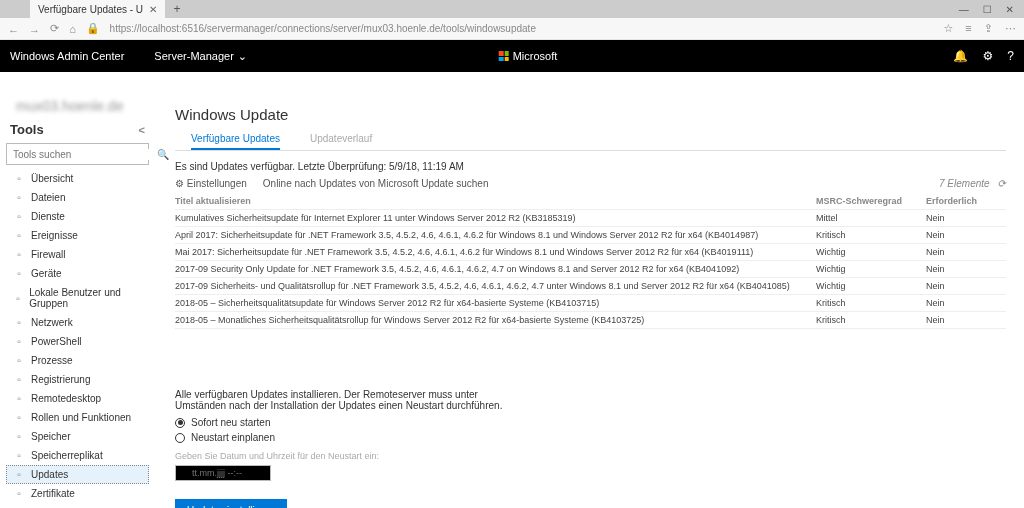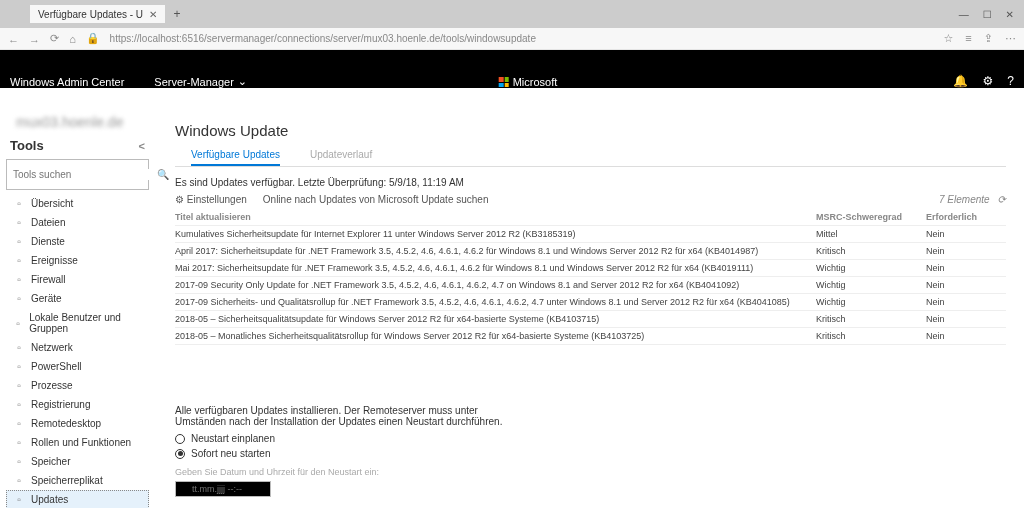--- a/index.html
+++ b/index.html
@@ -1,44 +1,44 @@
 <!DOCTYPE html>
 <html><head>
 <meta charset="utf-8">
 <style>
 * { margin: 0; padding: 0; box-sizing: border-box; font-family: "Segoe UI", Arial, sans-serif; }
 body { background: #fff; font-size: 11px; color: #333; width: 1024px; height: 508px; overflow: hidden; }
 
-.titlebar { height: 28px; background: #ccc; display: flex; align-items: center; }
+.titlebar { height: 18px; background: #ccc; display: flex; align-items: center; }
 .tab { background: #f7f7f7; height: 18px; padding: 0 8px; display: flex; align-items: center; font-size: 10px; margin-left: 30px; gap: 6px; }
 .tab .close { color: #666; }
 .newtab { padding: 0 8px; color: #555; font-size: 12px; }
 .win-controls { margin-left: auto; display: flex; gap: 14px; padding-right: 10px; color: #555; font-size: 10px; }
 
 .addrbar { height: 22px; background: #f7f7f7; display: flex; align-items: center; padding: 0 8px; gap: 10px; border-bottom: 1px solid #e5e5e5; }
 .addrbar .nav { color: #888; font-size: 11px; }
 .addrbar .url { flex: 1; color: #888; font-size: 10px; }
 .addrbar .icons { display: flex; gap: 12px; color: #888; font-size: 11px; }
 
-.blackbar { height: 38px; background: #000; color: #fff; display: flex; align-items: flex-end; padding: 0 10px; font-size: 11px; position: relative; }
+.blackbar { height: 32px; background: #000; color: #fff; display: flex; align-items: center; padding: 0 10px; font-size: 11px; position: relative; }
 .blackbar .brand { font-weight: 400; }
 .blackbar .srv { margin-left: 30px; display: flex; align-items: center; gap: 4px; }
 .blackbar .ms { position: absolute; left: 50%; transform: translateX(-50%); display: flex; align-items: center; gap: 4px; margin-left: 16px; }
 .mslogo { width: 10px; height: 10px; display: inline-grid; grid-template-columns: 1fr 1fr; grid-template-rows: 1fr 1fr; gap: 1px; }
 .mslogo span:nth-child(1){background:#f25022}.mslogo span:nth-child(2){background:#7fba00}.mslogo span:nth-child(3){background:#00a4ef}.mslogo span:nth-child(4){background:#ffb900}
 .blackbar .right { margin-left: auto; display: flex; gap: 14px; font-size: 12px; }
 
 .servername { padding: 10px 10px 0 10px; font-size: 14px; color: #999; filter: blur(2px); }
 
 .layout { display: flex; height: calc(508px - 18px - 22px - 22px); }
 
 .sidebar { width: 155px; padding: 16px 6px; }
 .tools-head { display: flex; align-items: center; justify-content: space-between; padding: 8px 4px 6px; font-size: 13px; font-weight: 600; }
 .tools-head .chev { color: #888; font-size: 11px; }
-.search { display: flex; border: 1px solid #bbb; height: 31px; align-items: center; margin-bottom: 4px; }
+.search { display: flex; border: 1px solid #bbb; height: 22px; align-items: center; margin-bottom: 4px; }
 .search input { border: none; flex: 1; font-size: 10px; padding: 0 6px; outline: none; }
 .search .icon { padding: 0 6px; color: #888; font-size: 10px; }
 .side-item { display: flex; align-items: center; gap: 6px; padding: 3px 6px; font-size: 10px; color: #333; border: 1px dotted transparent; }
 .side-item .icon { width: 12px; text-align: center; color: #666; font-size: 10px; }
 .side-item.active { background: #e5f1fb; border: 1px dotted #888; }
 
 .main { flex: 1; padding: 8px 18px 8px 20px; overflow: hidden; }
 .page-title { font-size: 15px; font-weight: 400; color: #333; margin-top: 26px; margin-bottom: 6px; }
 .tabs { border-bottom: 1px solid #ddd; display: flex; gap: 14px; font-size: 10px; }
 .tabs .t { padding: 4px 0; color: #aaa; margin-left: 16px; }
@@ -253,25 +253,25 @@
             <span>2018-05 – Monatliches Sicherheitsqualitätsrollup für Windows Server 2012 R2 für x64-basierte Systeme (KB4103725)</span>
             <span>Kritisch</span>
             <span>Nein</span>
           </div>
         </div>
     </div>
 
     <div class="install-area">
       <div class="msg">Alle verfügbaren Updates installieren. Der Remoteserver muss unter Umständen nach der Installation der Updates einen Neustart durchführen.</div>
       <div class="radio-row">
+        <span class="radio checked"></span>
+        <span>Sofort neu starten</span>
+      </div>
+      <div class="radio-row">
         <span class="radio"></span>
         <span>Neustart einplanen</span>
-      </div>
-      <div class="radio-row">
-        <span class="radio checked"></span>
-        <span>Sofort neu starten</span>
       </div>
       <div class="date-hint">Geben Sie Datum und Uhrzeit für den Neustart ein:</div>
       <input class="date-in" disabled="" placeholder="tt.mm.jjjj --:--" style="">
       <div><button class="install-btn">Updates installieren</button></div>
     </div>
   </div>
 </div>
 
 </body></html>

